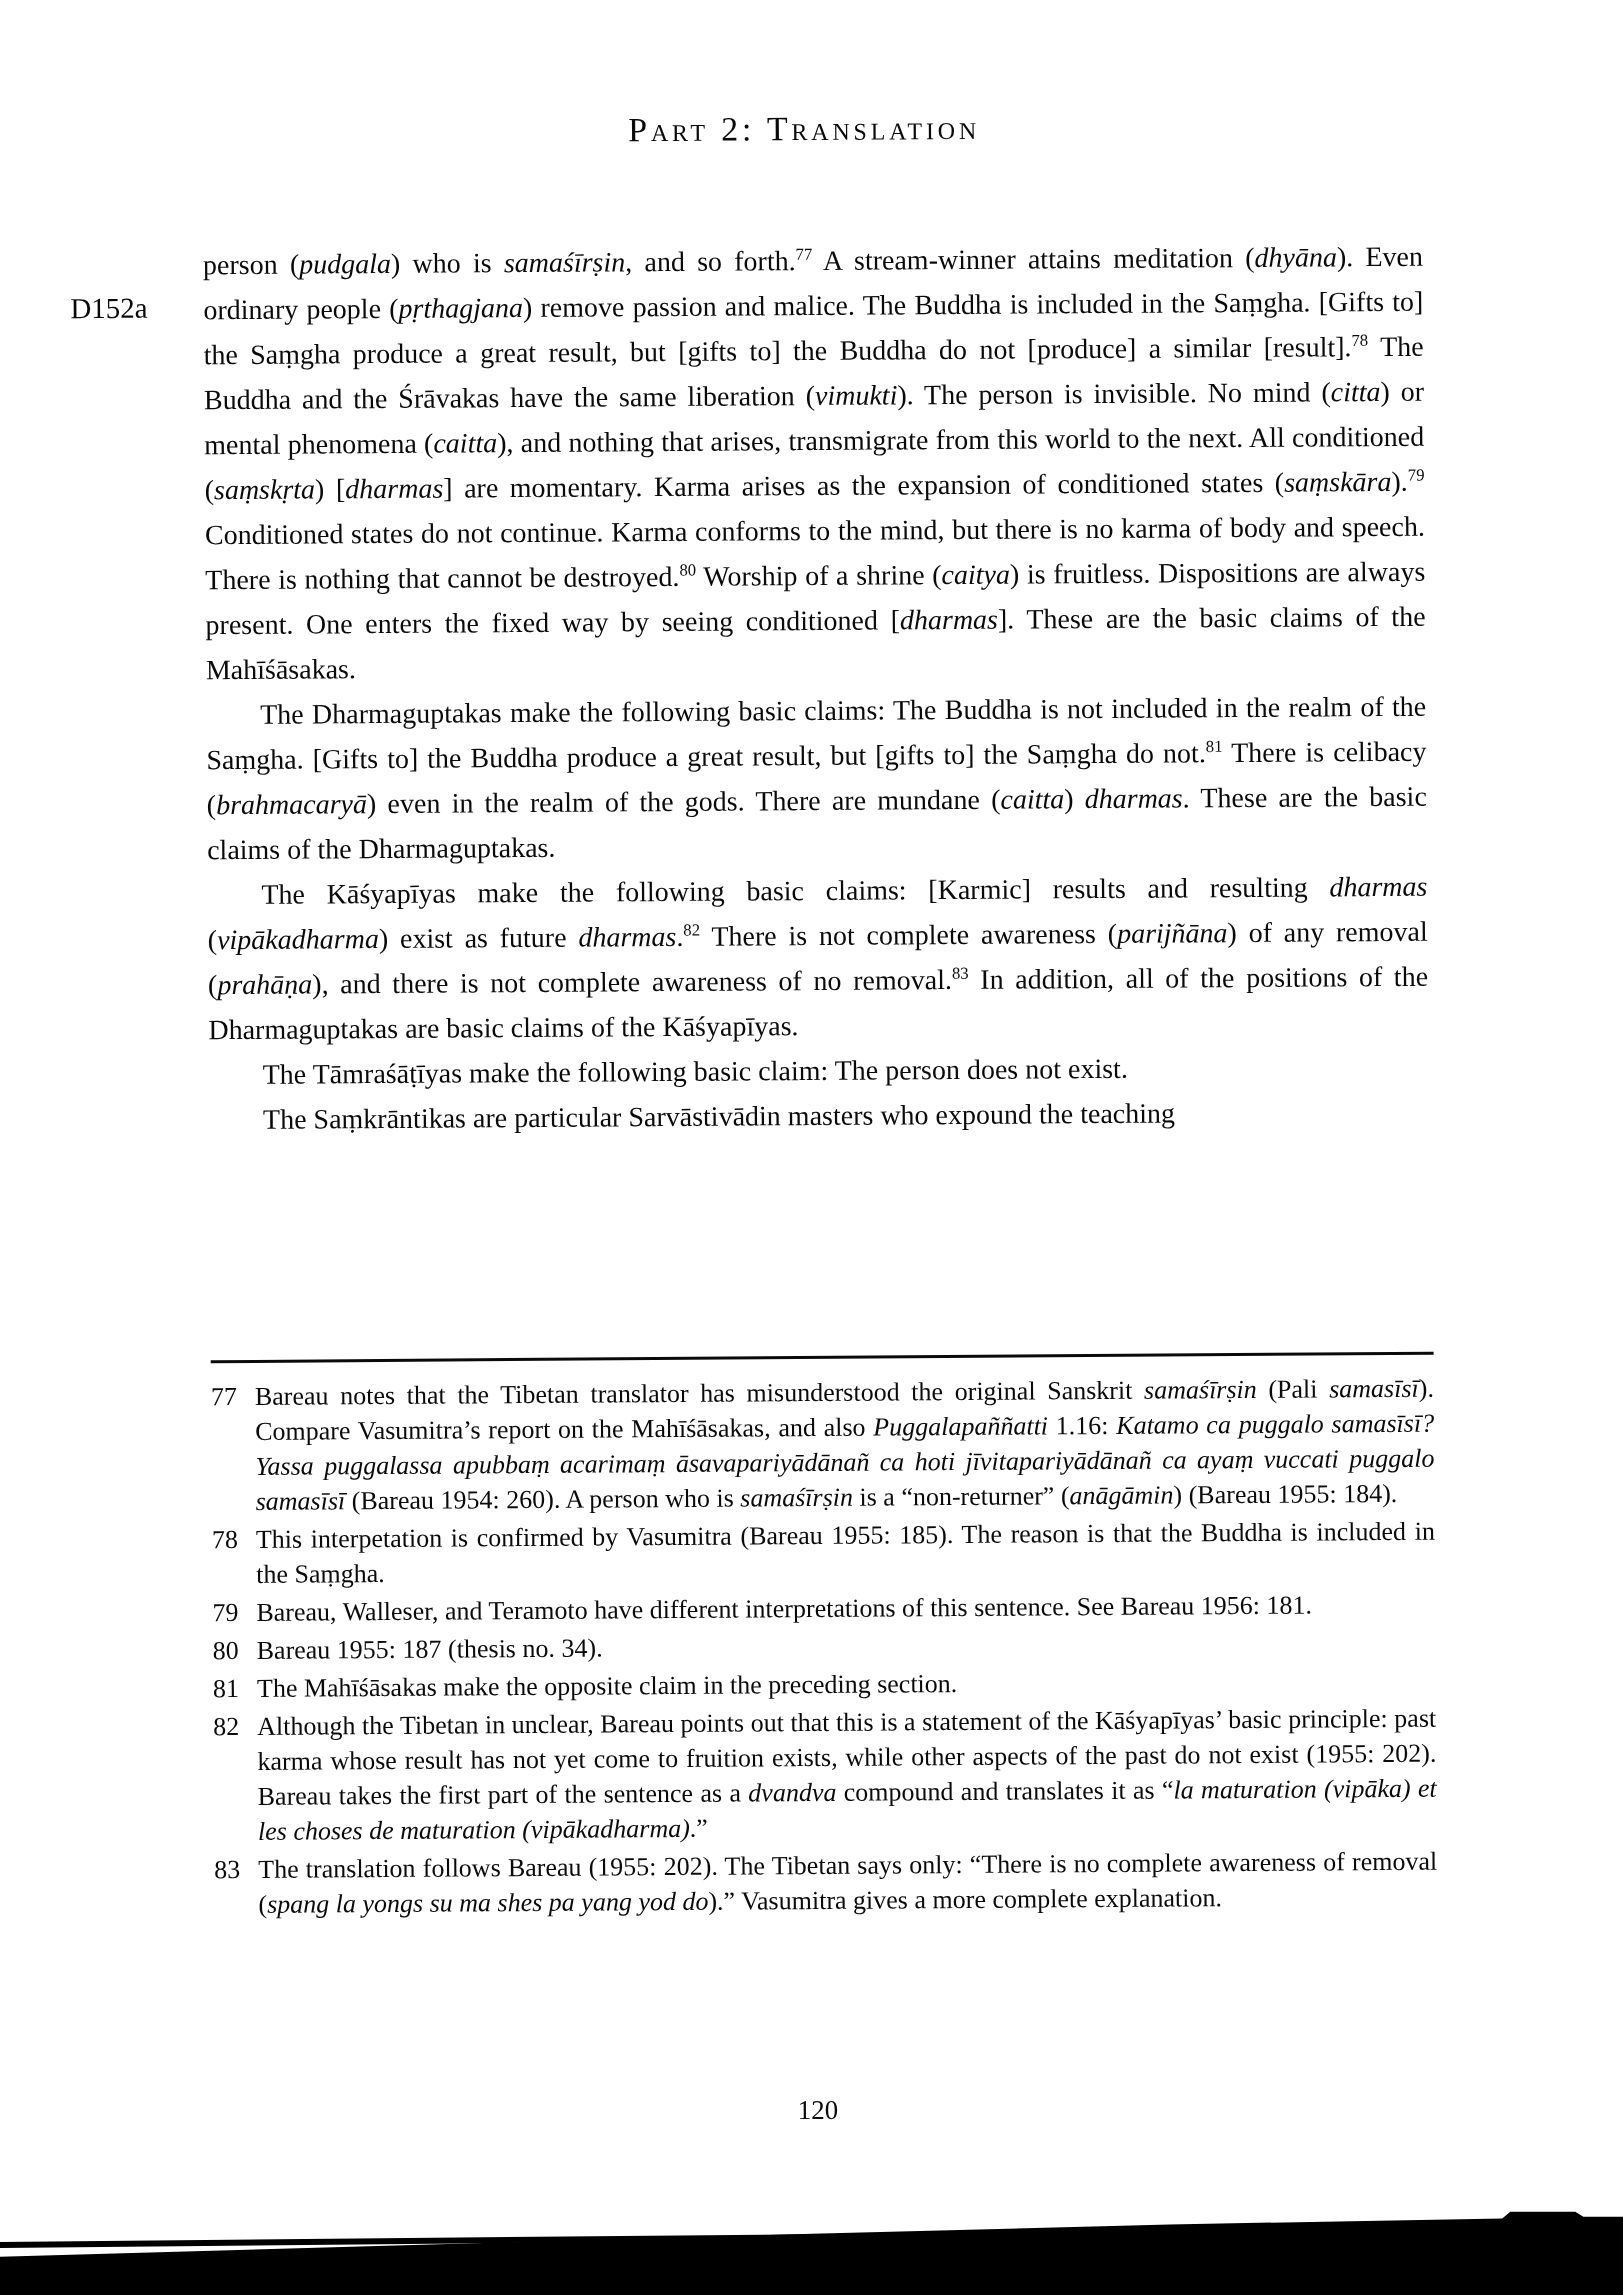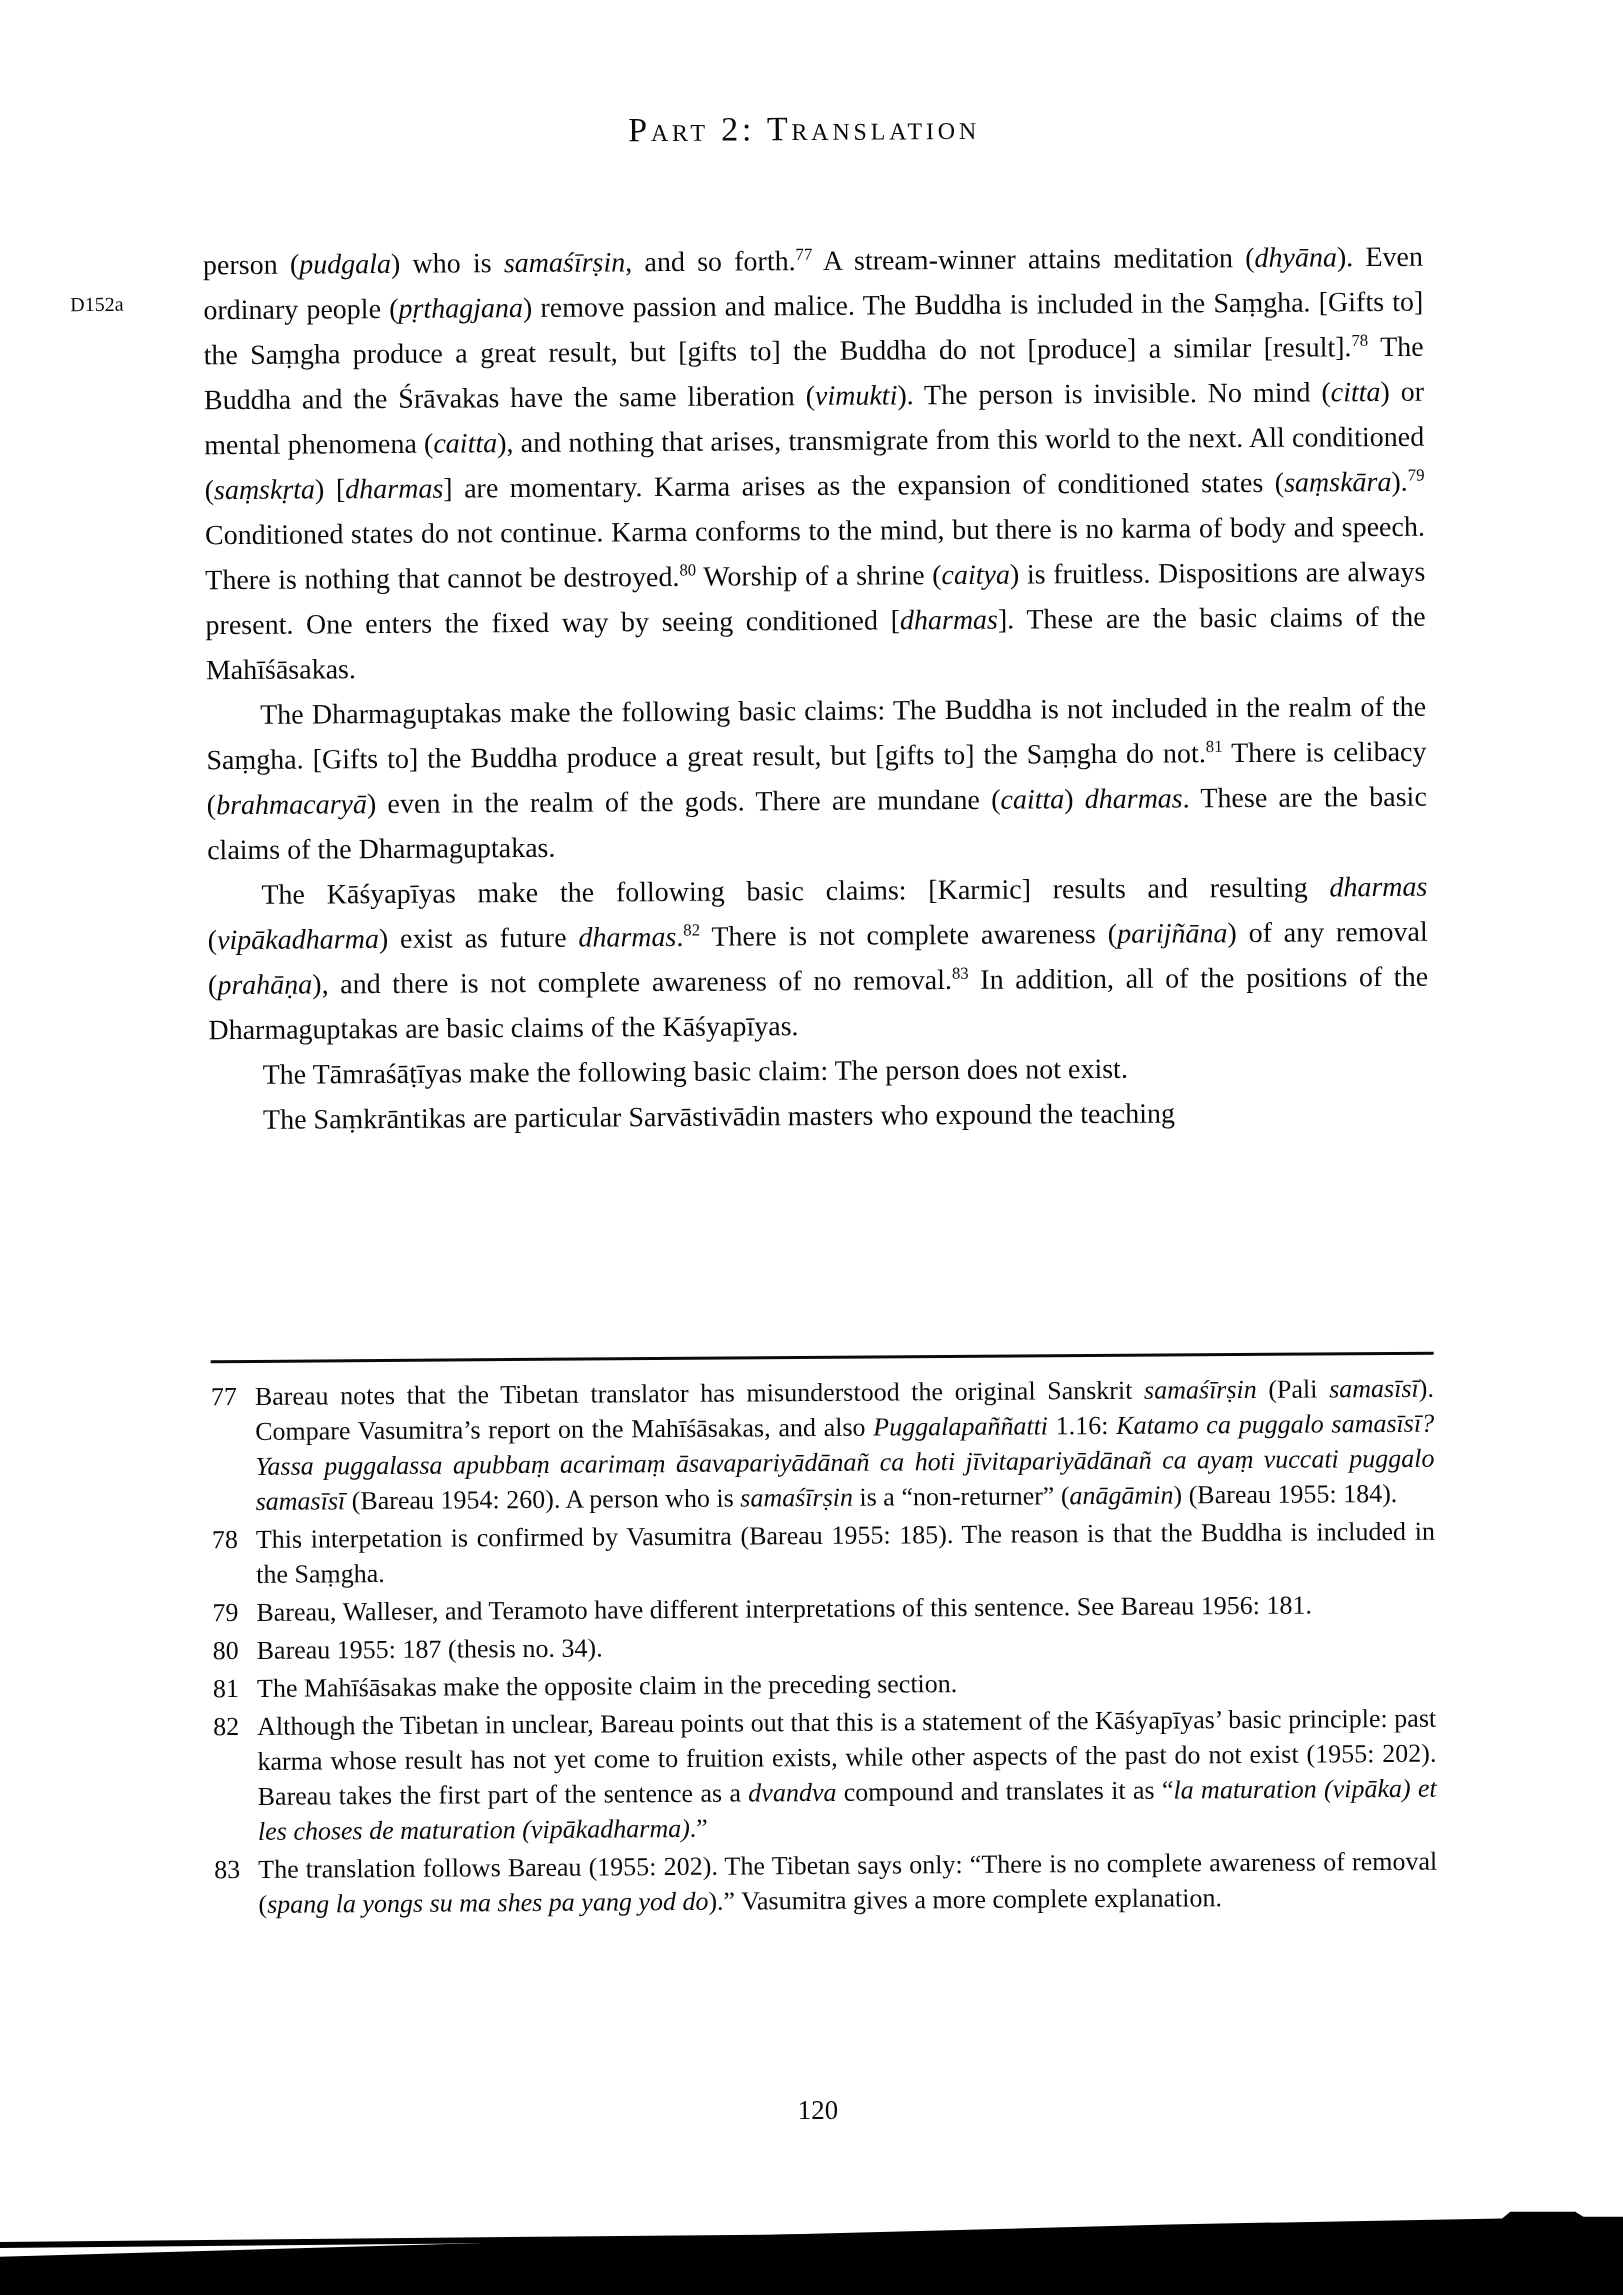--- a/index.html
+++ b/index.html
@@ -20,21 +20,21 @@
   .running-head {
     position: absolute; top: 110px; left: 0; width: 100%;
     text-align: center;
     font-variant: small-caps;
     font-size: 34px;
     letter-spacing: 3.8px;
     white-space: nowrap;
   }
   .margin-note {
     position: absolute; left: 77px; top: 289px;
-    font-size: 20px; line-height: 1;
+    font-size: 29px; line-height: 1;
   }
   .body-text {
     position: absolute; left: 210px; top: 238px; width: 1220px;
     font-size: 28px; line-height: 45px;
     text-align: justify;
   }
   .body-text p { margin: 0; }
   .body-text p.ind { text-indent: 54px; }
   .body-text sup, .footnotes sup {
     font-size: 0.6em; line-height: 0; vertical-align: super;

